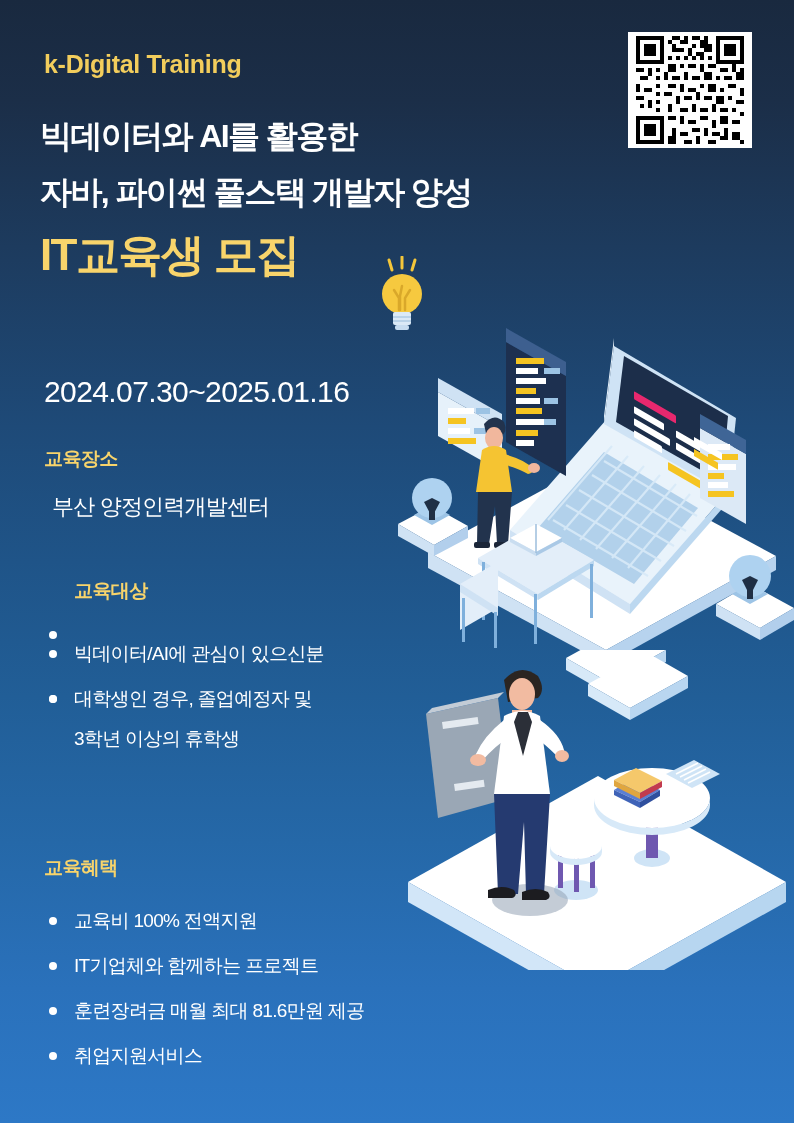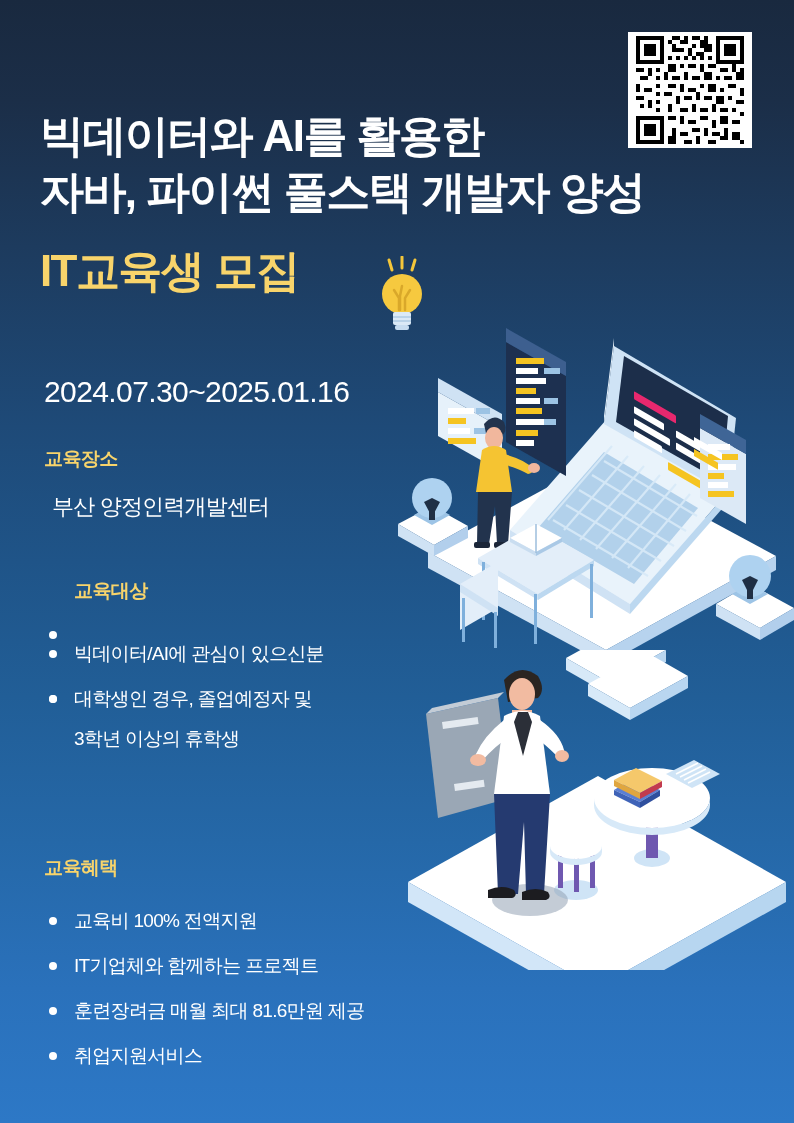--- a/index.html
+++ b/index.html
@@ -27,28 +27,28 @@
 
   
   .kicker{
     position:absolute;left:44px;top:50px;
     font-size:25px;font-weight:bold;color:#f2cd5c;
     letter-spacing:-0.3px;
   }
   .title-block{position:absolute;left:40px;top:108px;width:620px;}
   .title-line{
     display:block;
-    font-size:44px;font-weight:bold;color:#ffffff;
+    font-size:32px;font-weight:bold;color:#ffffff;
     line-height:56px;letter-spacing:-1.6px;white-space:nowrap;
   }
   .title-gold{
     display:inline-block;
     font-size:44px;font-weight:bold;color:#f8d46b;
     line-height:58px;letter-spacing:-1.6px;
-    margin-top:22px;vertical-align:middle;
+    margin-top:6px;vertical-align:middle;
   }
 
   .date{
     position:absolute;left:44px;top:375px;
     font-size:30px;font-weight:400;color:#ffffff;letter-spacing:-0.6px;
   }
 
   .sec-head{
     position:absolute;left:44px;
     font-size:19px;font-weight:bold;color:#f8d46b;letter-spacing:-0.6px;
@@ -89,20 +89,21 @@
   .illus{position:absolute;pointer-events:none;}
   #illus-top{left:398px;top:312px;width:396px;height:360px;}
   #illus-bottom{left:398px;top:650px;width:396px;height:320px;}
   #bulb{position:absolute;left:374px;top:256px;width:56px;height:78px;}
 </style>
 </head>
 <body>
 
 <div id="poster">
 
+  <div class="kicker">k-Digital Training</div>
 
   <div id="qr">
     <svg viewBox="0 0 29 29" shape-rendering="crispEdges">
       <rect width="29" height="29" fill="#ffffff"></rect>
       <g fill="#000000">
 
         <rect x="1" y="1" width="7" height="1"></rect>
           <rect x="1" y="7" width="7" height="1"></rect>
         <rect x="1" y="1" width="1" height="7"></rect>
           <rect x="7" y="1" width="1" height="7"></rect>

